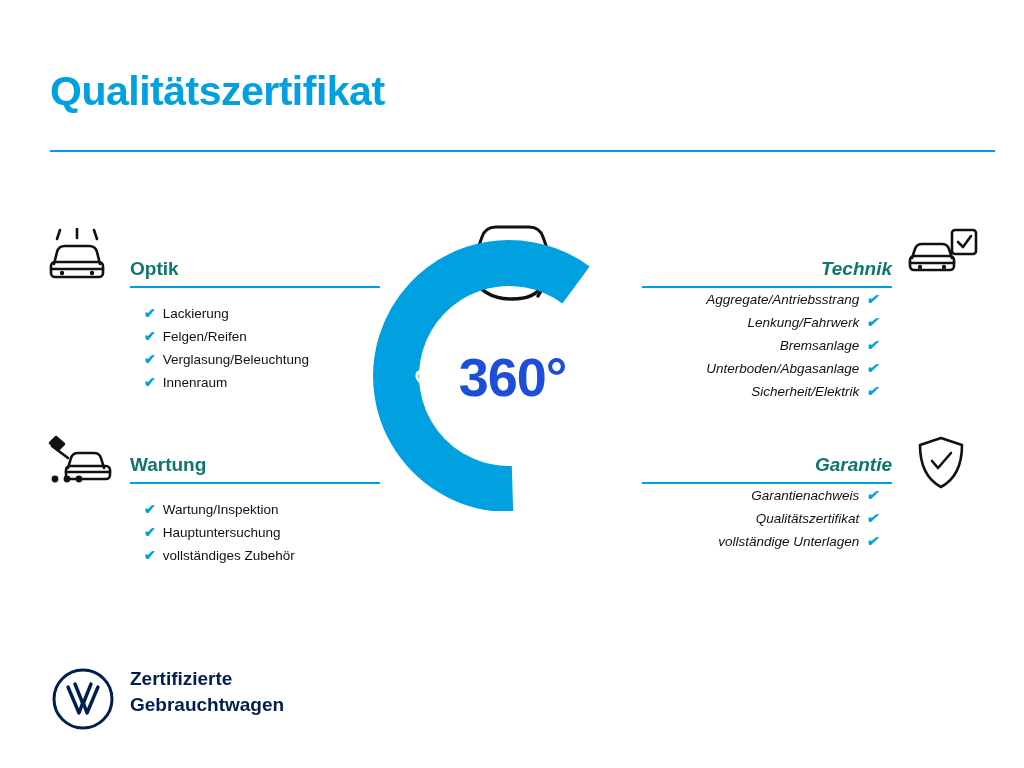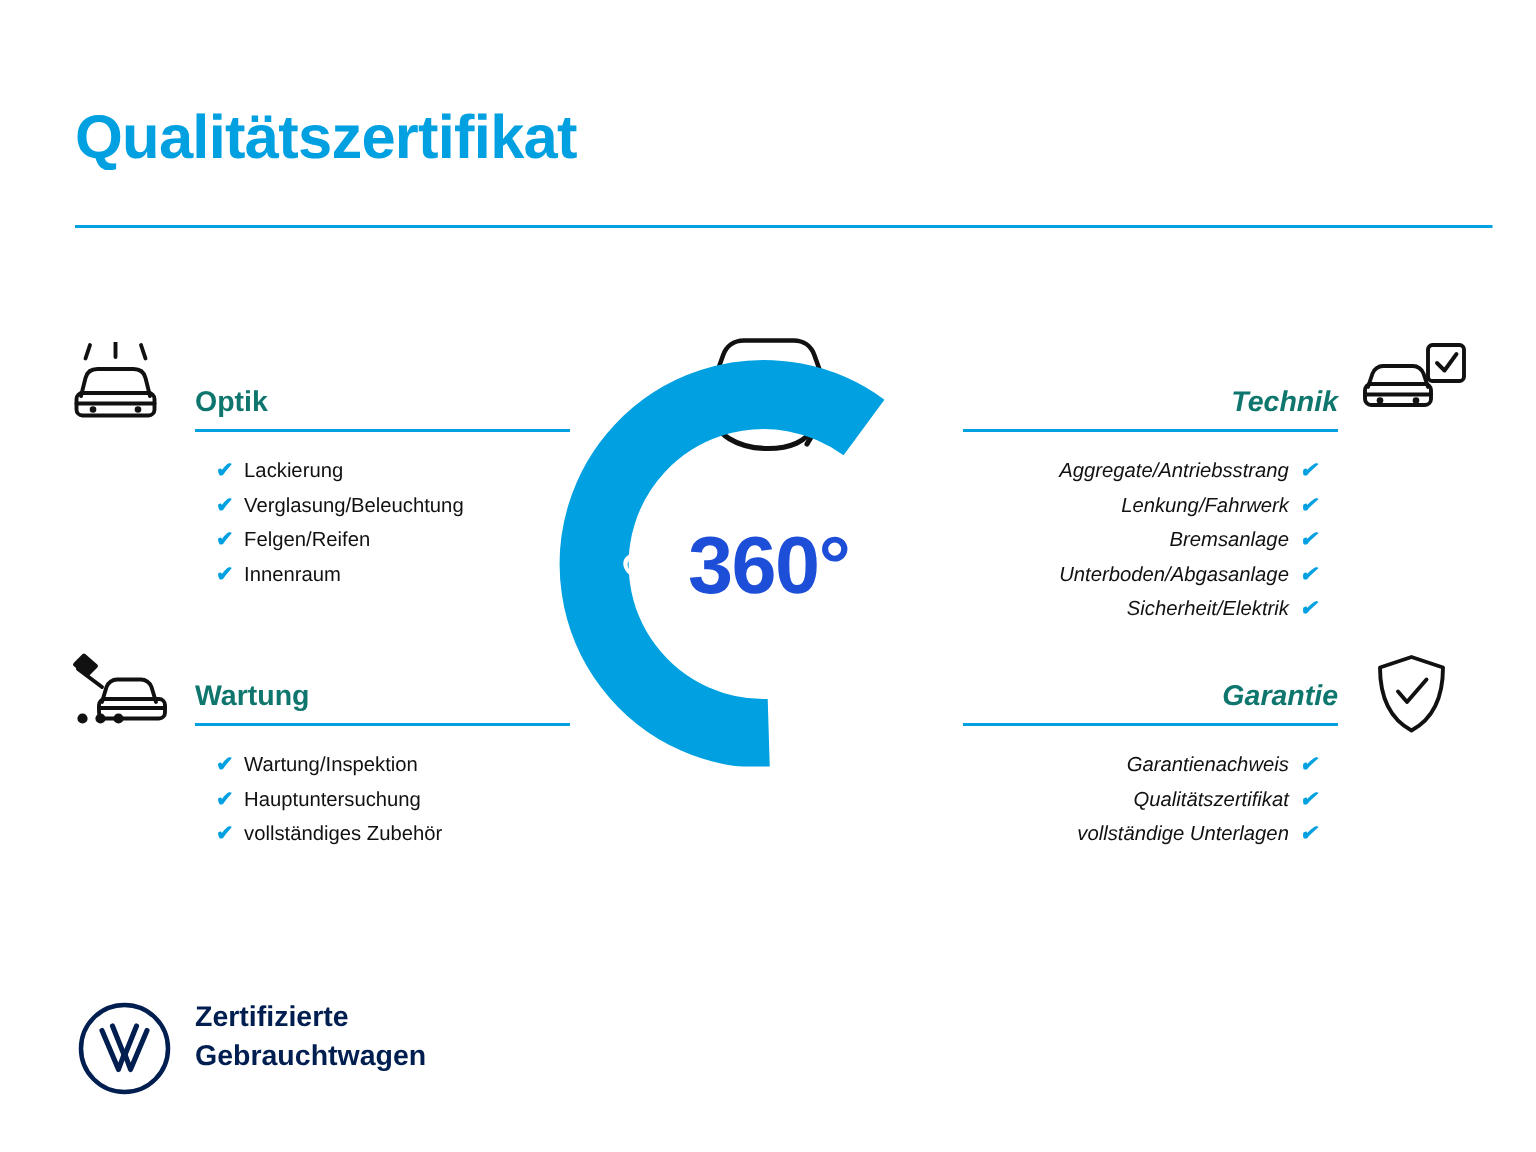--- a/index.html
+++ b/index.html
@@ -79,21 +79,21 @@
     color: #00a0e1;
     font-weight: bold;
     margin-right: 7px;
     font-size: 14px;
   }
 
   
   .right { text-align: right; font-style: italic; }
   .right .sec-title { right: 0; }
   .right .sec-rule { right: 0; width: 250px; }
-  .right .items { margin-top: 14px; }
+  .right .items { }
   .right .item {
     font-size: 13.5px;
     color: #111;
     line-height: 23px;
     white-space: nowrap;
     padding-right: 14px;
   }
   .right .item .chk {
     color: #00a0e1;
     font-weight: bold;
@@ -167,22 +167,22 @@
     </svg>
   </div>
 
   <div class="section left" style="left:130px; top:232px; width:252px;">
     <div class="sec-head">
       <div class="sec-title">Optik</div>
       <div class="sec-rule"></div>
     </div>
     <div class="items">
       <div class="item"><span class="chk">✔</span><span>Lackierung</span></div>
+      <div class="item"><span class="chk">✔</span><span>Felgen/Reifen</span></div>
       <div class="item"><span class="chk">✔</span><span>Verglasung/Beleuchtung</span></div>
-      <div class="item"><span class="chk">✔</span><span>Felgen/Reifen</span></div>
       <div class="item"><span class="chk">✔</span><span>Innenraum</span></div>
     </div>
   </div>
 
   <div class="icon-box" style="left:46px; top:418px;">
     <svg width="70" height="54" viewBox="0 0 70 54">
       <g stroke="#111" stroke-width="2.6" fill="none" stroke-linecap="round" stroke-linejoin="round">
         <path d="M6 12 L22 24"></path>
         <path d="M4 9 L10 3 L18 10 L12 16 Z" fill="#111" stroke="#111"></path>
         <path d="M22 34 L25 24 C26 21 29 19 32 19 L48 19 C51 19 54 21 55 24 L58 34"></path>

